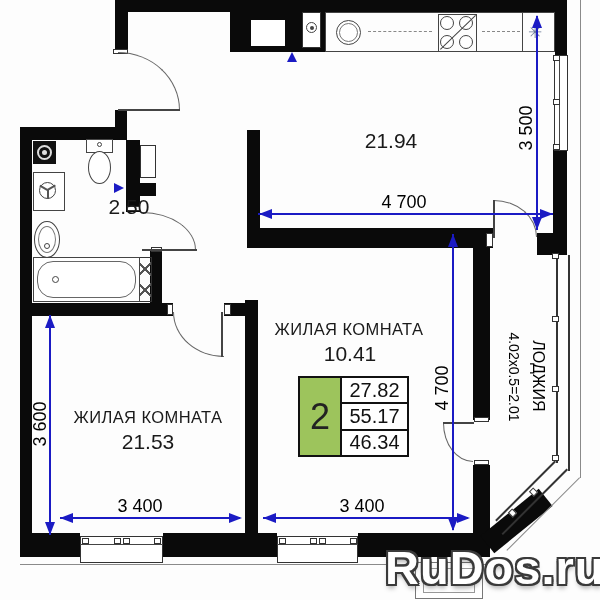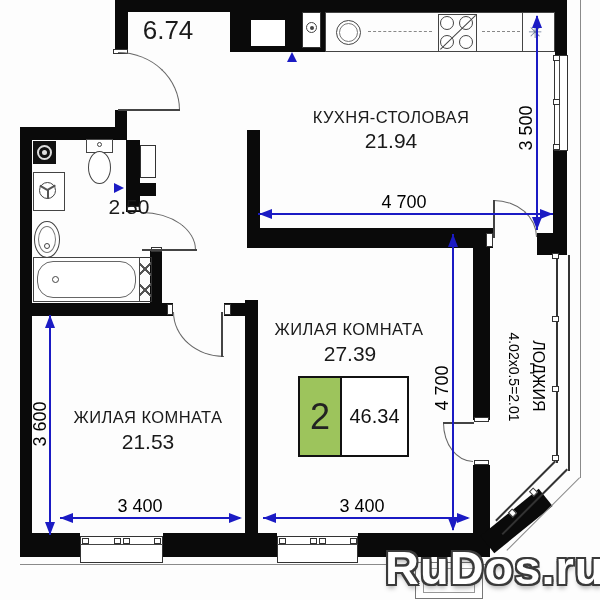--- a/index.html
+++ b/index.html
@@ -207,37 +207,37 @@
   <div class="dim" style="left:140px;top:506px">3 400</div>
 
   <div class="bline" style="left:263px;top:517px;width:205px;height:2px"></div>
   <div class="arr left" style="left:263px;top:513px"></div>
   <div class="arr right" style="left:457px;top:513px"></div>
   <div class="dim" style="left:362px;top:506px">3 400</div>
 
   <div class="arr right" style="left:114px;top:183px;border-left-width:10px;border-top-width:5px;border-bottom-width:5px"></div>
   <div class="arr up" style="left:287px;top:52px;border-bottom-width:10px"></div>
 
-  <div class="roomarea" style="left:168px;top:15px;font-size:26px">6.74</div>
   <div class="roomarea" style="left:129px;top:195px;font-size:21px;z-index:5">2.50</div>
 
-  <div class="roomlabel" style="left:391px;top:108px">КУХНЯ-СТОЛОВАЯ</div>
   <div class="roomarea" style="left:391px;top:129px">21.94</div>
 
   <div class="roomlabel" style="left:349px;top:320px">ЖИЛАЯ КОМНАТА</div>
-  <div class="roomarea" style="left:350px;top:342px">27.39</div>
+  <div class="roomarea" style="left:350px;top:342px">10.41</div>
 
   <div class="roomlabel" style="left:148px;top:408px">ЖИЛАЯ КОМНАТА</div>
   <div class="roomarea" style="left:148px;top:430px">21.53</div>
 
   <div class="dim" style="left:538px;top:376px;font-size:16px;transform:translate(-50%,-50%) rotate(90deg)">ЛОДЖИЯ</div>
   <div class="dim" style="left:514px;top:377px;font-size:14px;transform:translate(-50%,-50%) rotate(90deg)">4.02х0.5=2.01</div>
 
   <div id="itable">
     <div class="gcell" style="background:#9dc45c">2</div>
     <div class="rows">
+      <div>27.82</div>
+      <div>55.17</div>
       <div>46.34</div>
     </div>
   </div>
 
   <div id="watermark">RuDos.ru</div>
 
 </div>
 
 </body></html>

